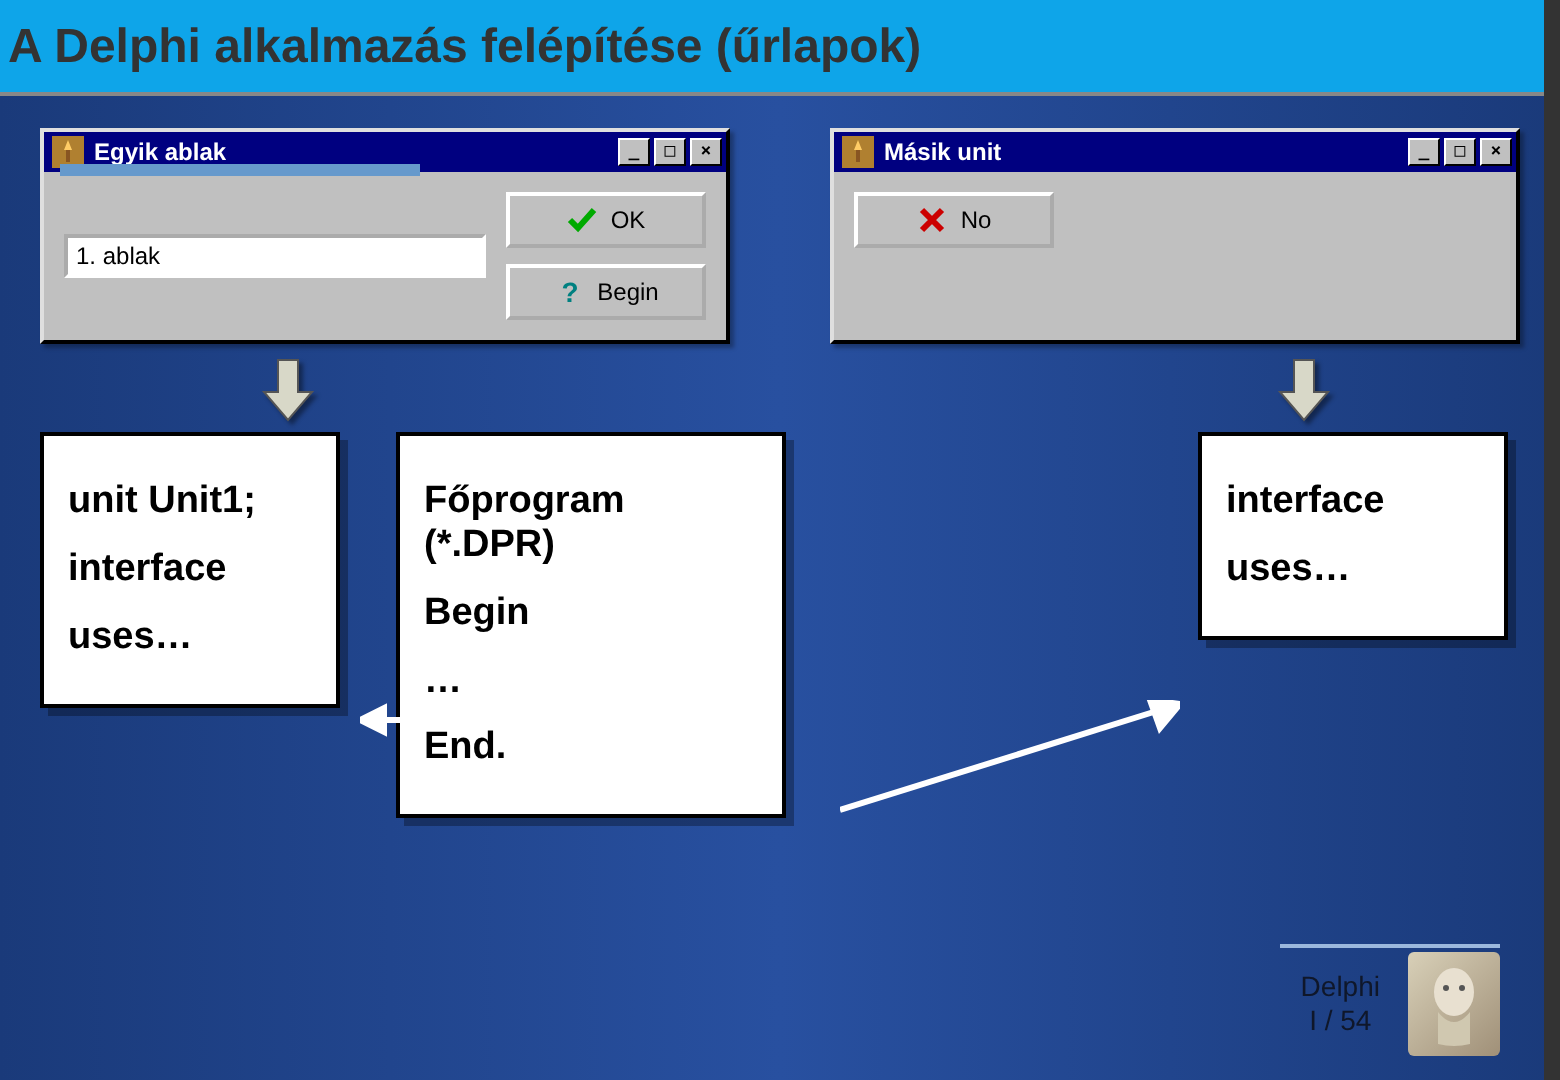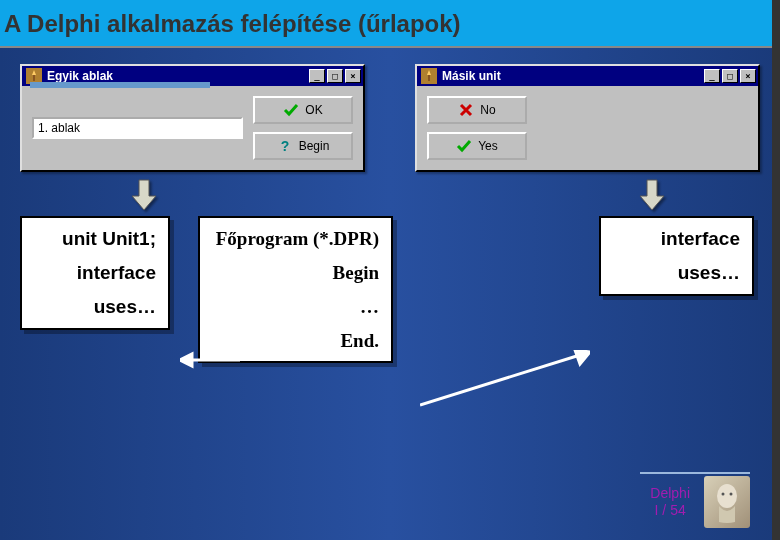--- a/index.html
+++ b/index.html
@@ -129,25 +129,24 @@
     padding: 4px 20px 0 20px;
     align-items: flex-start;
   }
   .code-box {
     background: #fff;
     border: 2px solid #000;
     box-shadow: 4px 4px 0 rgba(0,0,0,0.3);
     color: #000;
     font-weight: bold;
     font-size: 19px;
-    padding: 10px 12px;
-    text-align: right;
+    padding: 22px 12px;
   }
   .code-box.small { width: 150px; }
-  .code-box.big { width: 195px; font-family: Liberation Serif, serif; }
+  .code-box.big { width: 195px; }
   .code-box.small2 { width: 155px; }
   .code-line { margin-bottom: 12px; line-height: 1.15; }
   .code-line:last-child { margin-bottom: 0; }
 
   .connector {
     position: absolute;
     pointer-events: none;
   }
   .conn-left {
     left: 180px; top: 350px; width: 60px; height: 20px;
@@ -164,21 +163,21 @@
     display: flex;
     align-items: center;
     gap: 14px;
   }
   .footer-divider {
     width: 110px; height: 2px; background: #9bb8dd;
     position: absolute;
     right: 30px; bottom: 66px;
   }
   .footer-text {
-    color: #a21caf; font-size: 14px; text-align: center; line-height: 1.2;
+    color: #0f172a; font-size: 14px; text-align: center; line-height: 1.2;
   }
   .footer-img {
     width: 46px; height: 52px;
     background: linear-gradient(135deg,#d8d0b8,#a09078);
     border-radius: 3px;
     display:flex;align-items:center;justify-content:center;
   }
   .footer-img svg { width: 36px; height: 44px; }
   .right-edge {
     position: absolute; right: 0; top: 0; bottom: 0; width: 8px;
@@ -249,28 +248,20 @@
     <div class="win-body">
       <div class="win-right">
         <div class="win-btn">
           <span class="ico">
             <svg viewBox="0 0 16 16">
                 <path stroke="#c00" stroke-width="3" d="M3 3 L13 13 M13 3 L3 13"></path>
               </svg>
           </span>
           <span>No</span>
         </div>
-        <div class="win-btn">
-          <span class="ico">
-            <svg viewBox="0 0 16 16">
-                <path fill="none" stroke="#0a0" stroke-width="3" d="M2 8 L6 12 L14 3"></path>
-              </svg>
-          </span>
-          <span>Yes</span>
-        </div>
       </div>
     </div>
   </div>
 
 </div>
 
 <div class="arrows-row">
   <div class="arrow-left-spacer"></div>
   <div class="arrow-down">
     <svg viewBox="0 0 28 34">

